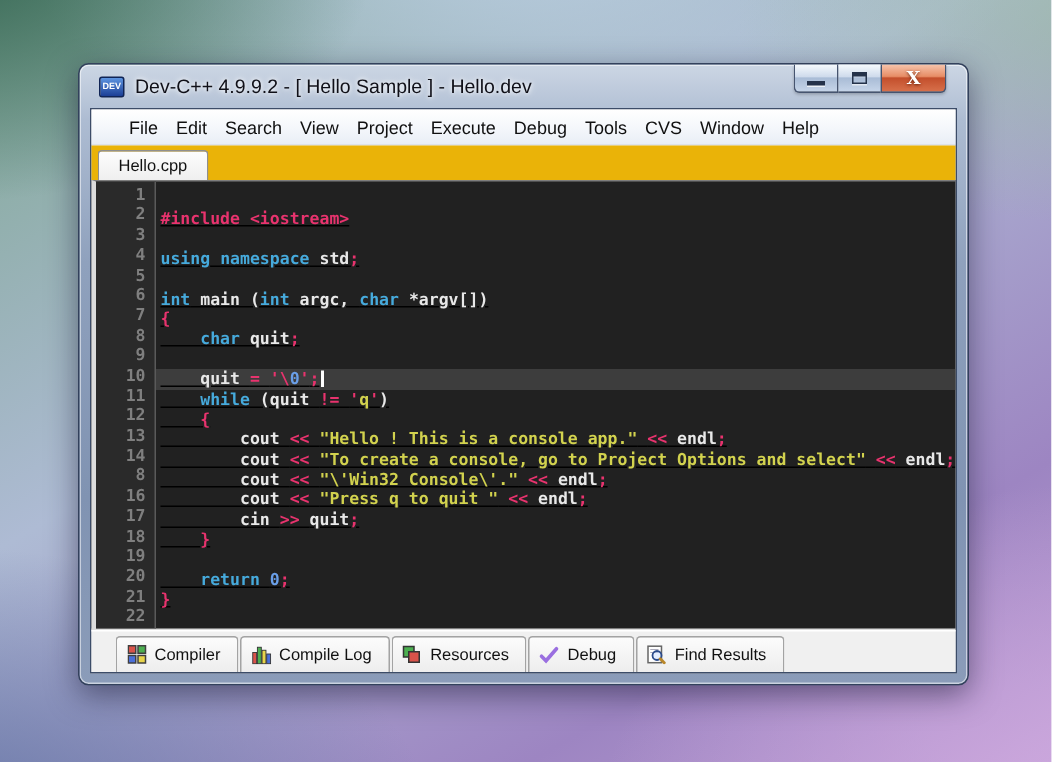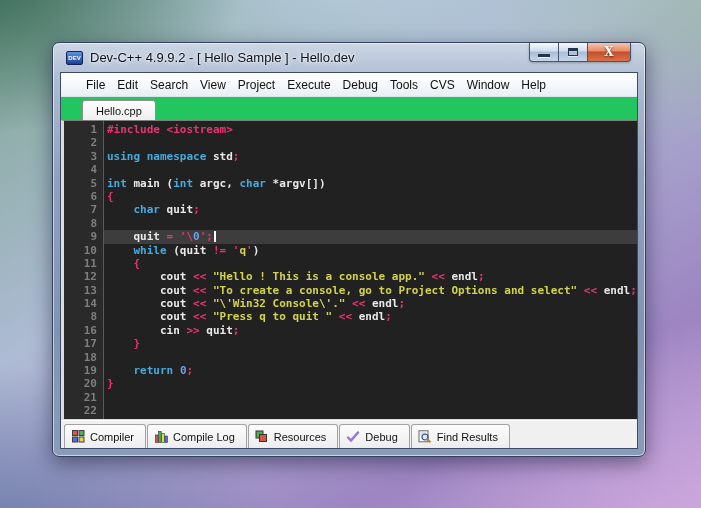--- a/index.html
+++ b/index.html
@@ -62,21 +62,21 @@
   }
 
   .menubar{
     height:24px; flex:0 0 auto; display:flex; align-items:center; padding-left:19px;
     background:linear-gradient(180deg,#ffffff,#f4f7fb 55%,#e9eef6);
     border-bottom:1px solid #dde2ea;
   }
   .menu-item{ padding:4px 6px; font-size:12px; color:#101010; cursor:default; }
 
   .tabbar{
-    height:23px; flex:0 0 auto; background:#22c55e; display:flex; align-items:flex-end; padding-left:21px;
+    height:23px; flex:0 0 auto; background:#eab308; display:flex; align-items:flex-end; padding-left:4px;
   }
   .etab{
     height:20px; padding:0 13px; display:flex; align-items:center;
     background:linear-gradient(180deg,#fdfdfd,#efefef);
     border:1px solid #8f8f8f; border-bottom:none; border-radius:3px 3px 0 0;
     font-size:11px; color:#111;
   }
 
   
   .editor-wrap{
@@ -85,35 +85,35 @@
     border-top:1px solid #7e7e7e;
     border-left:3px solid #dcdcdc;
     border-bottom:1px solid #dcdcdc;
   }
   .gutter{ width:40px; flex:0 0 auto; background:#2a2a2a; border-right:1px solid #5a5a5a; padding-top:2px; }
   .gutter .ln{
     height:13.4px; line-height:13.4px; text-align:right; padding-right:6px;
     font-family:"DejaVu Sans Mono", monospace; font-size:11px; font-weight:600;
     color:var(--lnc,#7f7f7f);
   }
-  .code{ flex:1 1 auto; padding-top:2px; overflow:hidden; }
+  .code{ flex:1 1 auto; padding-top:18px; overflow:hidden;text-decoration:underline; }
   .code-line{
     height:13.4px; line-height:13.4px; white-space:pre; padding-left:3px;
     font-family:"DejaVu Sans Mono", monospace; font-size:11px; font-weight:600;
   }
   .code-line.current{ background:var(--cur,#3d3d3d); }
   .c-pp{ color:var(--pp,#e8336e); } .c-kw{ color:var(--kw,#46aadc); }
   .c-id{ color:var(--idc,#e8e8e8); } .c-op{ color:var(--op,#e8336e); }
   .c-str{ color:var(--str,#d2d24e); } .c-num{ color:var(--num,#6a9fe8); }
   .caret{ display:inline-block; width:2px; height:11px; background:#ffffff; vertical-align:-2px; margin-left:1px; }
 
   
   .bottombar{
     height:28px; flex:0 0 auto; background:#f0f0f0; border-top:1px solid #ffffff;
-    display:flex; align-items:flex-start; padding:3px 0 0 3px; gap:1px;
+    display:flex; align-items:flex-start; padding:3px 0 0 16px; gap:1px;
   }
   .btab{
     height:24px; display:flex; align-items:center; gap:5px; padding:0 11px 0 6px;
     background:linear-gradient(180deg,#fcfcfc,#ededed);
     border:1px solid #a3a3a3; border-bottom:none; border-radius:3px 3px 0 0;
     font-size:11px; color:#111;
   }
   .bicon{ display:flex; width:14px; height:13px; align-items:center; justify-content:center; }
 </style>
 </head>

